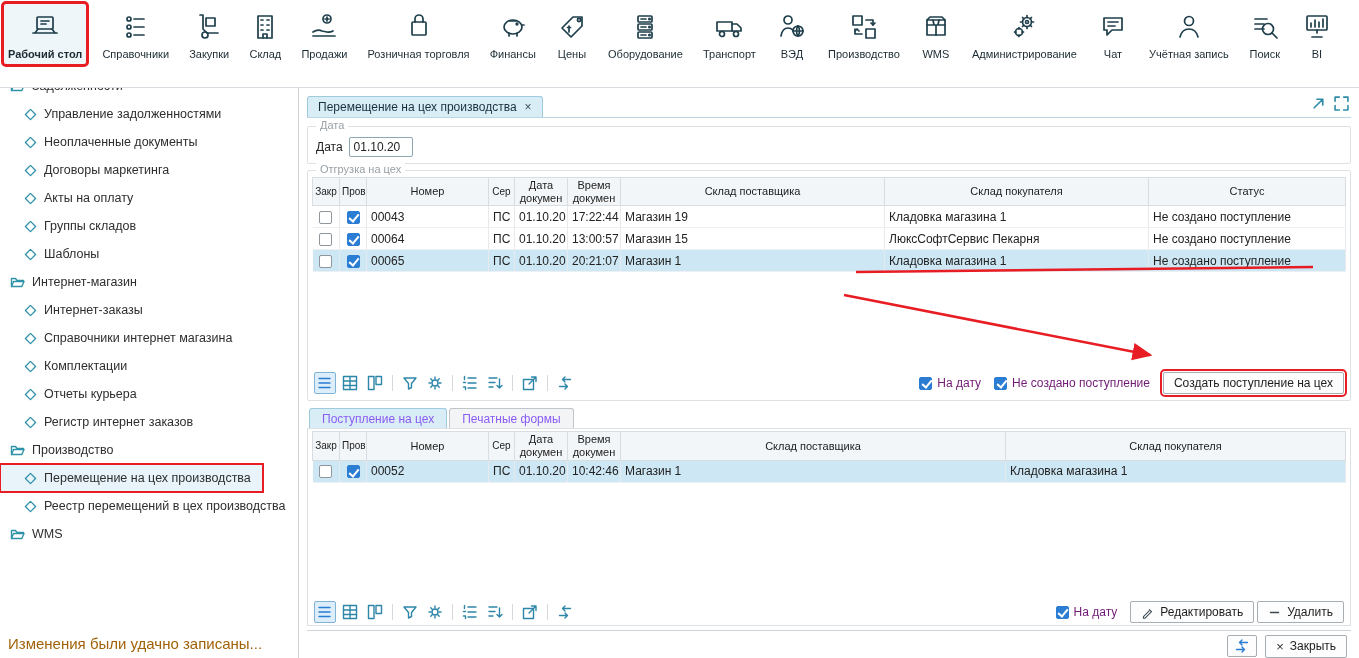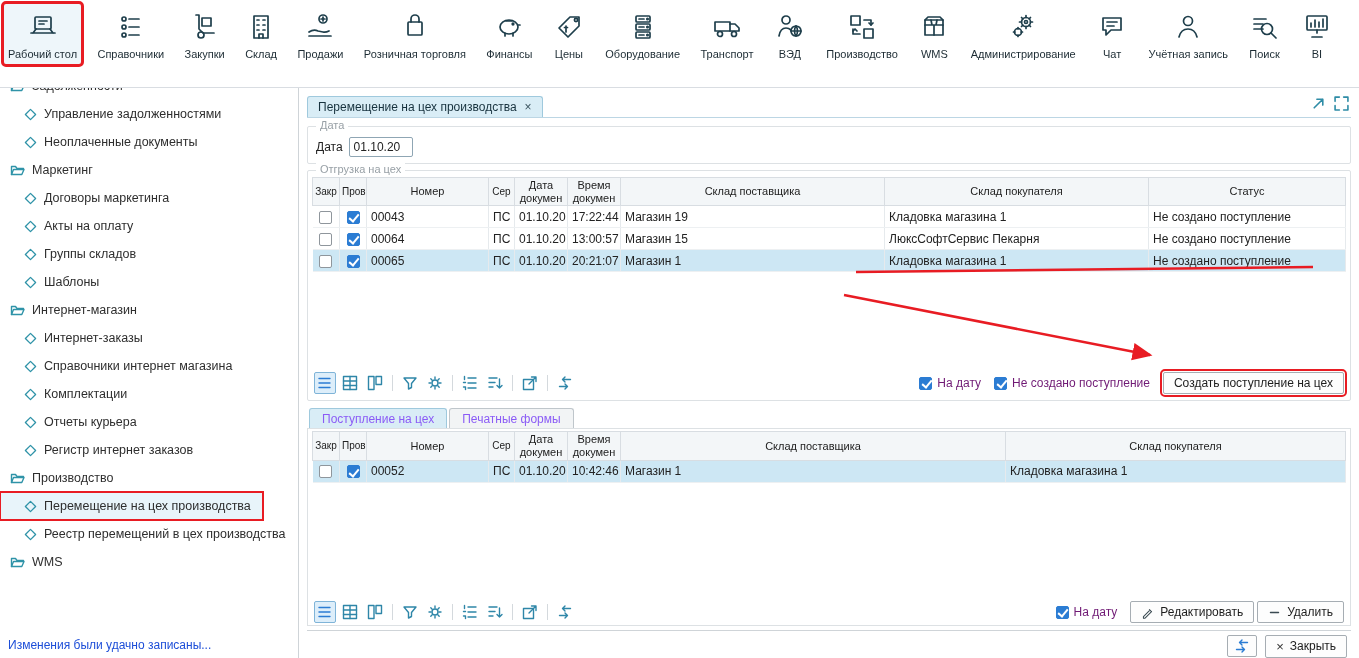--- a/index.html
+++ b/index.html
@@ -4,32 +4,32 @@
 <style>
   *{box-sizing:border-box;margin:0;padding:0;}
   html,body{width:1359px;height:658px;}
   body{font-family:"Liberation Sans",sans-serif;background:#fff;color:#222;overflow:hidden;position:relative;font-size:12px;}
   :root{--teal:#2e8ca6;--dark:#1e3e4b;--blue:#2b7cd3;--red:#e81c23;--grid:#d8dde2;--selrow:#cde7f4;}
 
   
   .topbar{height:88px;display:flex;justify-content:space-between;align-items:flex-start;padding:4px 22px 0 4px;border-bottom:1px solid #d9dde2;background:#fff;}
   .tb-item{display:flex;flex-direction:column;align-items:center;padding:5px 4px 4px;font-size:11px;color:#1c2b33;line-height:1.1;white-space:nowrap;cursor:default;}
   .tb-item .tb-ico{height:36px;display:flex;align-items:center;margin-bottom:3px;}
-  .tb-item.first{background:#eef6fa;outline:3px solid var(--red);outline-offset:0px;border-radius:2px;}
+  .tb-item.first{background:#eef6fa;outline:3px solid var(--red);outline-offset:0px;border-radius:2px;font-weight:bold;}
   .oi{fill:none;stroke:var(--dark);stroke-width:1.7;stroke-linecap:round;stroke-linejoin:round;}
 
   
   .bodyrow{display:flex;height:570px;}
   .sidebar{width:299px;border-right:1px solid #cfd4d8;position:relative;overflow:hidden;background:#fff;flex:none;}
   .tree{margin-top:-16px;}
   .tree-item{height:28px;display:flex;align-items:center;gap:7px;padding-left:10px;font-size:12.5px;color:#2e2e2e;white-space:nowrap;cursor:default;}
   .tree-item.leaf{padding-left:24px;}
   .tree-item.selected{width:fit-content;padding-right:12px;background:#e8f4fa;outline:2.5px solid var(--red);outline-offset:-1px;}
   .ti{fill:none;stroke:#2f93a8;stroke-width:1.4;stroke-linecap:round;stroke-linejoin:round;flex:none;}
-  .status{position:absolute;bottom:6px;left:8px;font-size:12px;color:#1d4ed8;}
+  .status{position:absolute;bottom:6px;left:8px;font-size:15px;color:#a16207;}
 
   
   .main{flex:1;display:flex;flex-direction:column;padding:0 8px;min-width:0;position:relative;}
   .tabbar{height:24px;margin-top:6px;display:flex;align-items:flex-end;border-bottom:1px solid #bcd6e4;position:relative;}
   .mtab{display:flex;align-items:center;gap:8px;background:#d9edf6;border:1px solid #9fc9dd;border-bottom:none;border-radius:3px 3px 0 0;padding:3px 10px;font-size:12px;color:#17323e;}
   .mtab .x{color:#3b5560;font-size:12px;cursor:default;}
   .corner-ico{position:absolute;right:2px;top:2px;display:flex;gap:8px;}
   .ci{fill:none;stroke:var(--teal);stroke-width:1.5;stroke-linecap:round;stroke-linejoin:round;}
 
   .group{border:1px solid #dde1e4;border-radius:2px;position:relative;background:#fff;}
@@ -337,27 +337,20 @@
         <svg class="ti" width="13" height="13" viewBox="0 0 14 14">
             <path d="M7 1.5L12.5 7 7 12.5 1.5 7z"></path>
           </svg>
         <span>Управление задолженностями</span>
       </div>
       <div class="tree-item leaf">
         <svg class="ti" width="13" height="13" viewBox="0 0 14 14">
             <path d="M7 1.5L12.5 7 7 12.5 1.5 7z"></path>
           </svg>
         <span>Неоплаченные документы</span>
-      </div>
-      <div class="tree-item folder">
-        <svg class="ti" width="15" height="13" viewBox="0 0 15 13">
-            <path d="M1.5 10.5V2.5h4l1.5 2h6.5"></path>
-            <path d="M1.5 10.5l2-5h10.5l-2.2 5z"></path>
-          </svg>
-        <span>Маркетинг</span>
       </div>
       <div class="tree-item leaf">
         <svg class="ti" width="13" height="13" viewBox="0 0 14 14">
             <path d="M7 1.5L12.5 7 7 12.5 1.5 7z"></path>
           </svg>
         <span>Договоры маркетинга</span>
       </div>
       <div class="tree-item leaf">
         <svg class="ti" width="13" height="13" viewBox="0 0 14 14">
             <path d="M7 1.5L12.5 7 7 12.5 1.5 7z"></path>

